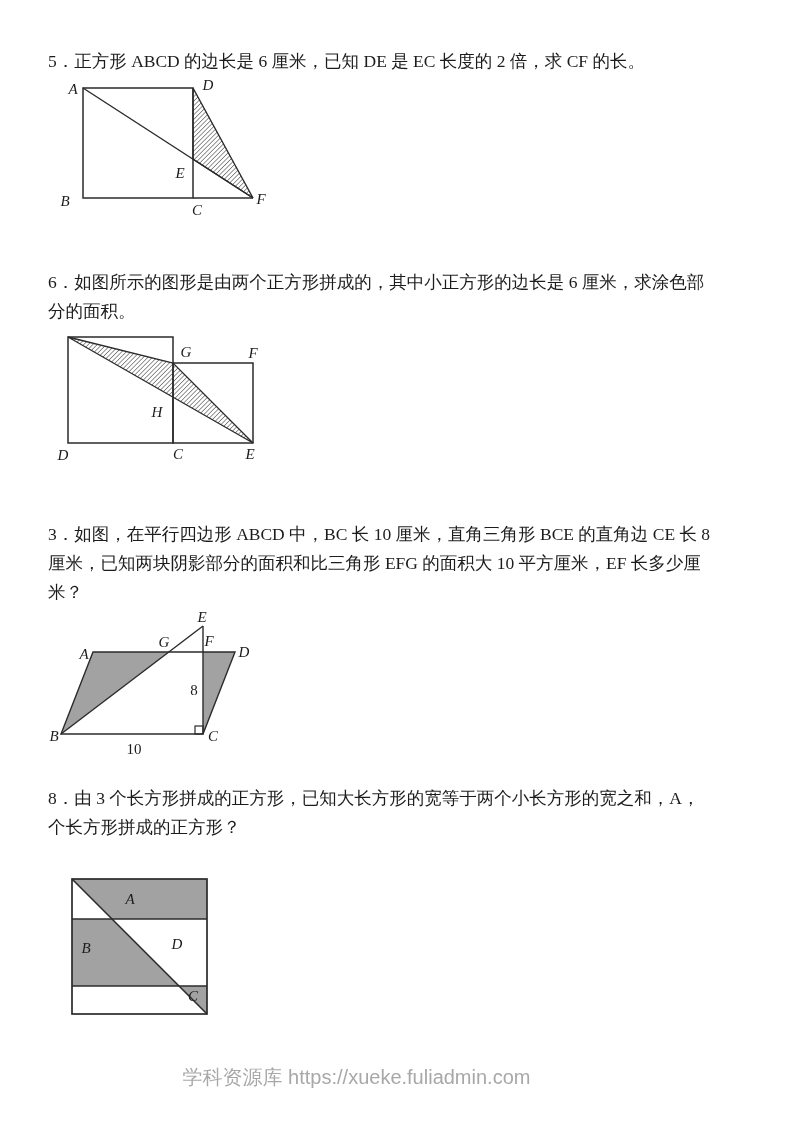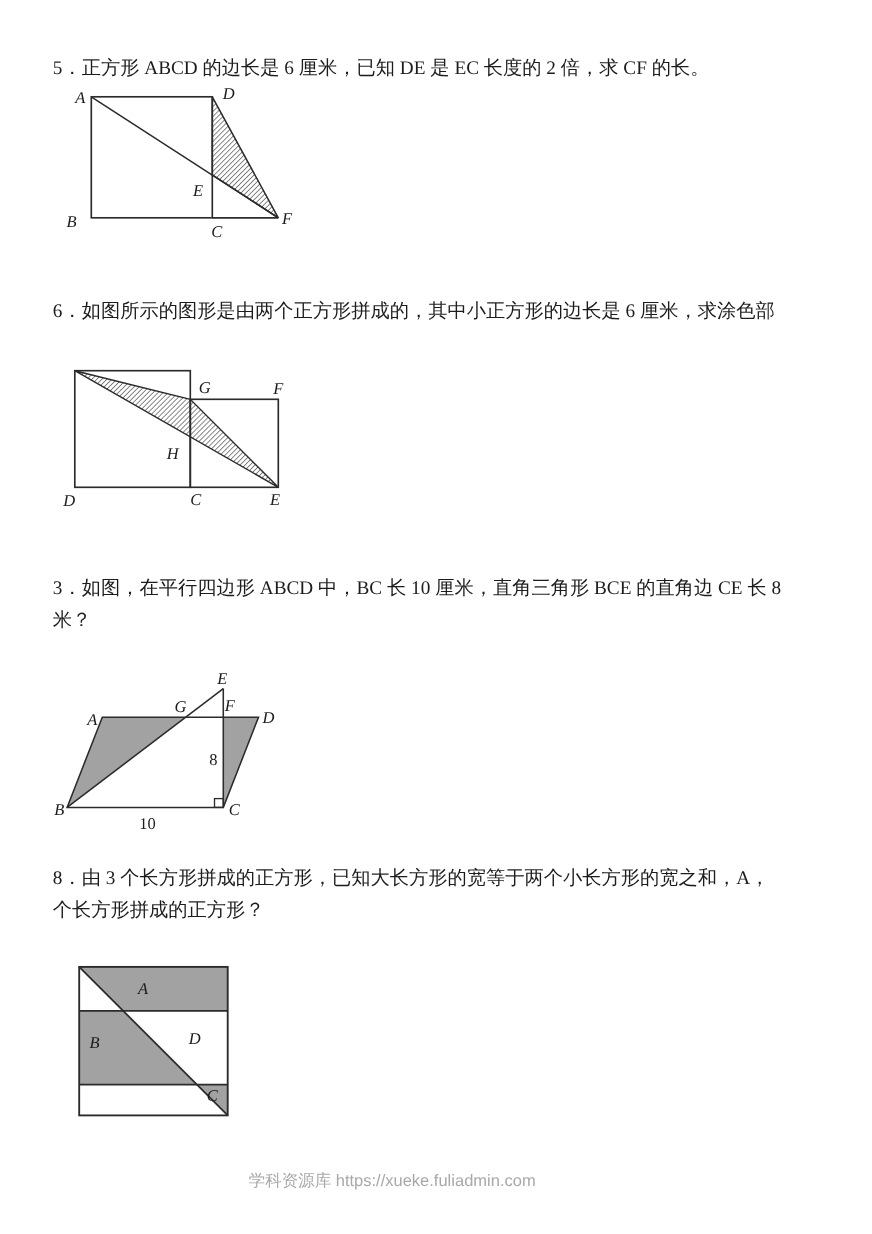--- a/index.html
+++ b/index.html
@@ -21,21 +21,21 @@
     font-family:"Liberation Serif","DejaVu Serif",serif;
     font-style:italic;
     font-size:15px;
     fill:#1c1c1c;
   }
   .fig text.num { font-style:normal; }
   .footer {
     position:absolute; left:0; top:1064px; width:713px;
     text-align:center;
     font-family:"Liberation Sans","DejaVu Sans",sans-serif;
-    font-size:15px; color:#a8a8a8;
+    font-size:20px; color:#a8a8a8;
   }
 </style>
 </head>
 <body>
 
 <div class="page">
 
   <div class="problem" style="top:47px;">
     <div class="line">5．正方形 ABCD 的边长是 6 厘米，已知 DE 是 EC 长度的 2 倍，求 CF 的长。</div>
   </div>
@@ -53,20 +53,21 @@
     <text x="15" y="16" text-anchor="middle">A</text>
     <text x="7" y="128" text-anchor="middle">B</text>
     <text x="139" y="137" text-anchor="middle">C</text>
     <text x="150" y="12" text-anchor="middle">D</text>
     <text x="122" y="100" text-anchor="middle">E</text>
     <text x="203" y="126" text-anchor="middle">F</text>
   </svg>
 
   <div class="problem" style="top:268px;">
     <div class="line">6．如图所示的图形是由两个正方形拼成的，其中小正方形的边长是 6 厘米，求涂色部</div>
+    <div class="line">分的面积。</div>
   </div>
 
   <svg class="fig" style="left:55px; top:332px;" width="218" height="140" viewBox="0 0 218 140">
     <defs>
       <pattern id="hatch6" patternUnits="userSpaceOnUse" width="3.2" height="3.2" patternTransform="rotate(-45)">
         <line x1="0" y1="0" x2="3.2" y2="0" stroke="#3a3a3a" stroke-width="1.1"></line>
       </pattern>
     </defs>
     <polygon points="13,5 118,31 198,111" fill="url(#hatch6)" stroke="#2b2b2b" stroke-width="1.3"></polygon>
     <rect x="13" y="5" width="105" height="106" fill="none" stroke="#2b2b2b" stroke-width="1.5"></rect>
@@ -74,20 +75,21 @@
     <text x="131" y="25" text-anchor="middle">G</text>
     <text x="198" y="26" text-anchor="middle">F</text>
     <text x="102" y="85" text-anchor="middle">H</text>
     <text x="8" y="128" text-anchor="middle">D</text>
     <text x="123" y="127" text-anchor="middle">C</text>
     <text x="195" y="127" text-anchor="middle">E</text>
   </svg>
 
   <div class="problem" style="top:520px;">
     <div class="line">3．如图，在平行四边形 ABCD 中，BC 长 10 厘米，直角三角形 BCE 的直角边 CE 长 8</div>
+    <div class="line">厘米，已知两块阴影部分的面积和比三角形 EFG 的面积大 10 平方厘米，EF 长多少厘</div>
     <div class="line">米？</div>
   </div>
 
   <svg class="fig" style="left:48px; top:610px;" width="222" height="152" viewBox="0 0 222 152">
     <polygon points="45,42 121,42 13,124" fill="#a2a2a2"></polygon>
     <polygon points="155,42 187,42 155,124" fill="#a2a2a2"></polygon>
     <polygon points="45,42 187,42 155,124 13,124" fill="none" stroke="#2b2b2b" stroke-width="1.4"></polygon>
     <line x1="13" y1="124" x2="155" y2="16" stroke="#2b2b2b" stroke-width="1.4"></line>
     <line x1="155" y1="16" x2="155" y2="124" stroke="#2b2b2b" stroke-width="1.4"></line>
     <rect x="147" y="116" width="8" height="8" fill="none" stroke="#2b2b2b" stroke-width="1.2"></rect>

